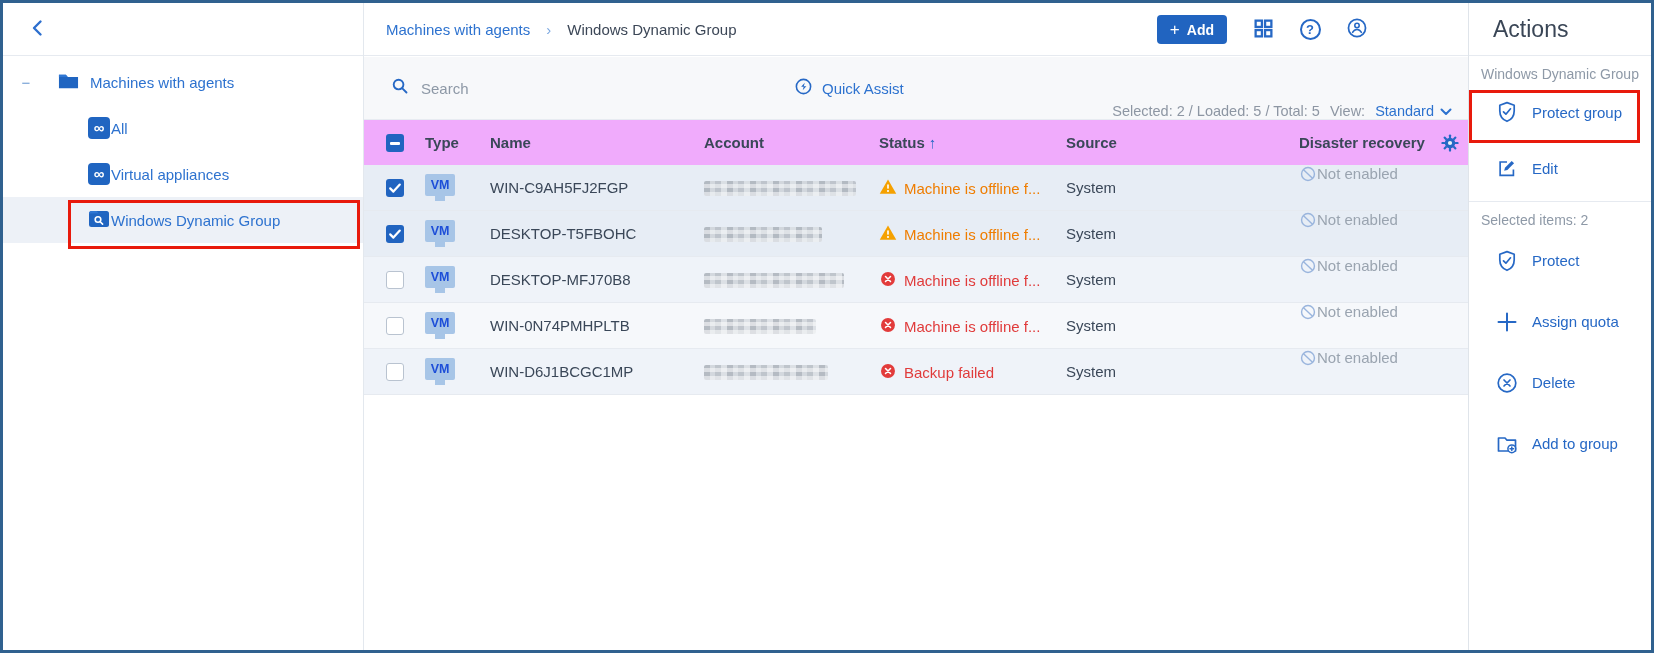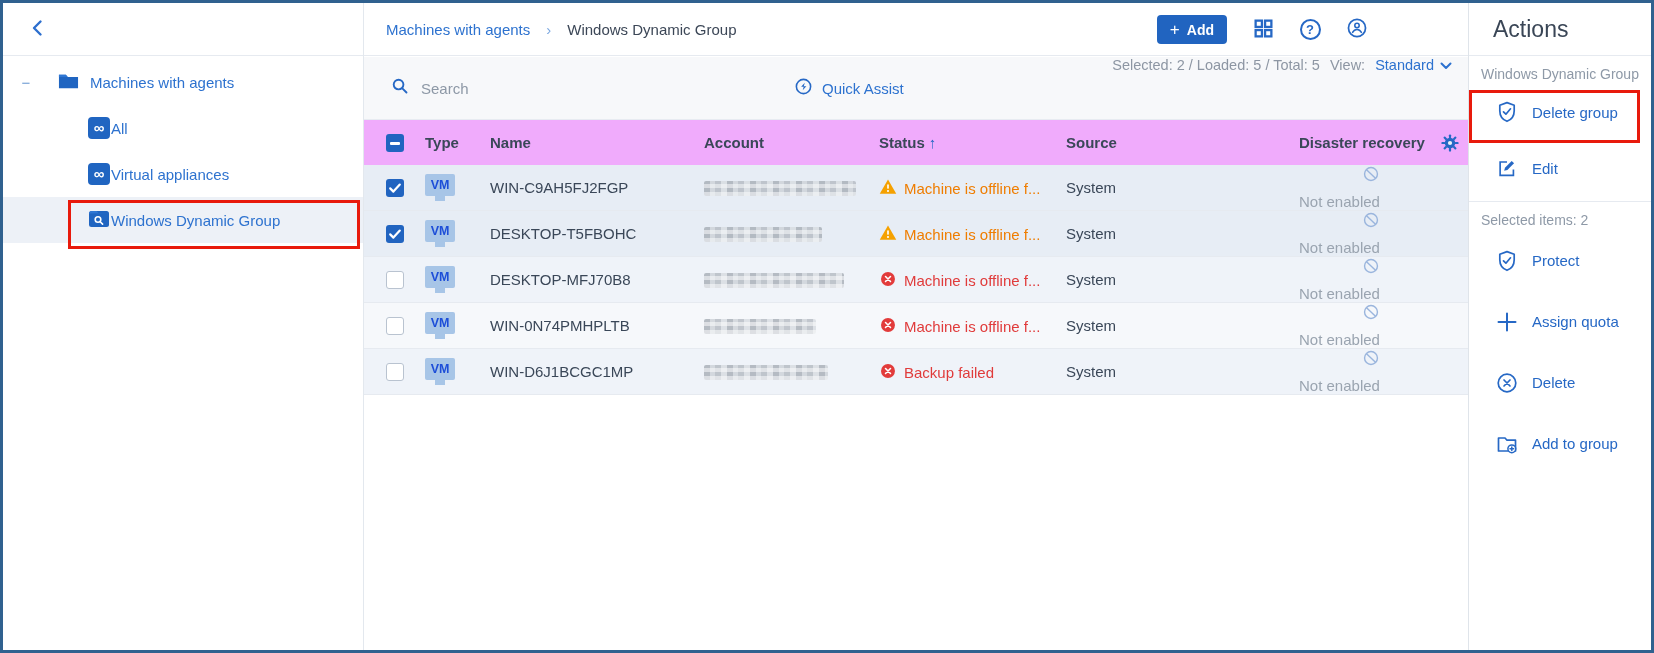--- a/index.html
+++ b/index.html
@@ -38,21 +38,21 @@
   .add-label { font-size:14px; font-weight:700; }
   .icon-btn { background:none; border:none; cursor:pointer; color:#2668c5; width:22px; height:22px; display:flex; align-items:center; justify-content:center; padding:0; }
   .circle-glyph { width:21px; height:21px; border:2px solid #2668c5; border-radius:50%; display:flex; align-items:center; justify-content:center; font-size:13px; font-weight:700; color:#2668c5; }
 
   
   .toolbar { position:absolute; top:54px; left:0; right:0; height:62px; background:#f7f8fa; }
   .search-box { position:absolute; left:27px; top:0; height:62px; display:flex; align-items:center; gap:12px; }
   .search-input { border:none; background:transparent; outline:none; font-size:15px; color:#44505f; width:300px; font-family:"Liberation Sans", sans-serif; }
   .search-input::placeholder { color:#8d98a6; opacity:1; }
   .quick-assist { position:absolute; left:430px; top:0; height:62px; display:flex; align-items:center; gap:9px; color:#2d72cf; font-size:15px; cursor:pointer; }
-  .toolbar-right { position:absolute; right:16px; top:0; height:62px; display:flex; align-items:flex-start; gap:10px; font-size:14.5px; color:#8d96a3; }
+  .toolbar-right { position:absolute; right:16px; top:0; height:62px; display:flex; align-items:flex-end; gap:10px; font-size:14.5px; color:#8d96a3; }
   .view-value { color:#2d72cf; display:flex; align-items:center; gap:6px; cursor:pointer; }
 
   
   .thead { position:absolute; top:116px; left:0; right:0; height:46px; background:#f0abfc; border-top:1px solid #e7ebf1; font-size:15px; font-weight:700; color:#3a4758; }
   .thead span.colh { position:absolute; top:0; line-height:46px; cursor:pointer; white-space:nowrap; }
   .c-type { left:61px; } .c-name { left:126px; } .c-account { left:340px; }
   .c-status { left:515px; } .c-source { left:702px; }
   .c-dr { left:935px; width:138px; overflow:hidden; }
   .sort-arrow { color:#2668c5; font-weight:700; margin-left:4px; }
   .thead-gear { position:absolute; right:9px; top:14px; width:18px; height:18px; cursor:pointer; background:none; border:none; padding:0; }
@@ -70,21 +70,21 @@
   .vm-badge::after { content:""; position:absolute; left:10px; bottom:-5px; width:10px; height:5px; background:#a7c5e7; }
   .cell-name { position:absolute; left:126px; line-height:46px; white-space:nowrap; }
   .cell-account { position:absolute; left:340px; top:16px; height:15px; border-radius:2px; opacity:.8;
     background-image:
       repeating-linear-gradient(0deg, rgba(255,255,255,.55) 0 4px, rgba(0,0,0,0) 4px 8px),
       repeating-linear-gradient(90deg, #a7aeb6 0 6px, #cdd2d8 6px 11px, #b4bac2 11px 17px, #d8dce1 17px 23px); }
   .cell-status { position:absolute; left:515px; top:0; height:46px; display:flex; align-items:center; gap:7px; white-space:nowrap; }
   .cell-status.warn .st-text { color:#ef7d00; }
   .cell-status.error .st-text { color:#e03b3b; }
   .cell-source { position:absolute; left:702px; line-height:46px; }
-  .cell-dr { position:absolute; left:935px; top:0; height:46px; display:flex; align-items:flex-end; gap:7px; color:#9aa4b0; white-space:nowrap;flex-direction:column; }
+  .cell-dr { position:absolute; left:935px; top:0; height:46px; display:flex; align-items:flex-start; color:#9aa4b0; white-space:nowrap; }
 
   
   .panel { position:absolute; right:0; top:0; bottom:0; width:183px; border-left:1px solid #dfe4ea; background:#fff; }
   .panel-title { height:53px; border-bottom:1px solid #e6eaf0; display:flex; align-items:center; padding-left:24px; font-size:23px; color:#3a4656; }
   .panel-label { padding:10px 0 2px 12px; color:#8e99a7; font-size:14px; white-space:nowrap; }
   .action-item { display:flex; align-items:center; gap:13px; padding-left:26px; height:56px; color:#2668c5; font-size:15px; cursor:pointer; background:none; border:none; width:100%; text-align:left; font-family:"Liberation Sans", sans-serif; }
   .sel-section .action-item { height:61px; }
   .panel-divider { border-top:1px solid #e6eaf0; margin-top:5px; }
   .ai-icon { flex:0 0 24px; display:flex; align-items:center; justify-content:center; }
 </style>
@@ -363,21 +363,21 @@
 
     <div class="panel-label">Windows Dynamic Group</div>
 
     <button class="action-item">
       <span class="ai-icon">
         <svg width="24" height="24" viewBox="0 0 24 24" fill="none" stroke="#2668c5">
             <path d="M12 2.6l7.2 2.7v5.4c0 4.8-3 9-7.2 10.6C7.8 19.7 4.8 15.5 4.8 10.7V5.3z" stroke-width="1.7" stroke-linejoin="round"></path>
             <path d="M8.5 11.8l2.4 2.4 4.6-5.4" stroke-width="1.7" stroke-linecap="round" stroke-linejoin="round"></path>
           </svg>
       </span>
-      <span>Delete group</span>
+      <span>Protect group</span>
     </button>
 
     <button class="action-item">
       <span class="ai-icon">
         <svg width="22" height="22" viewBox="0 0 24 24">
             <path d="M19 13.5V20H4.5V5.5H12" fill="none" stroke="#2668c5" stroke-width="1.8"></path>
             <path d="M9.8 11.6l7.3-7.3 2.6 2.6-7.3 7.3-3.5.9z" fill="#2668c5"></path>
           </svg>
       </span>
       <span>Edit</span>

